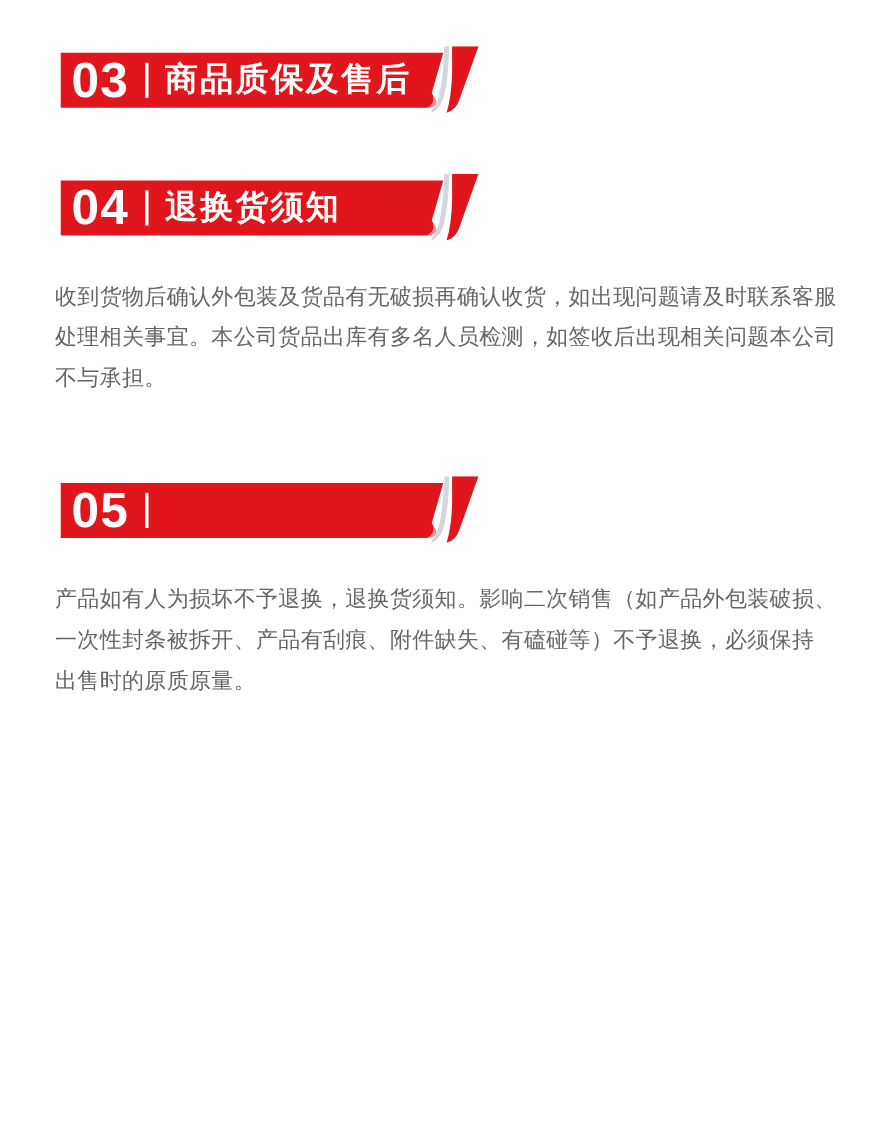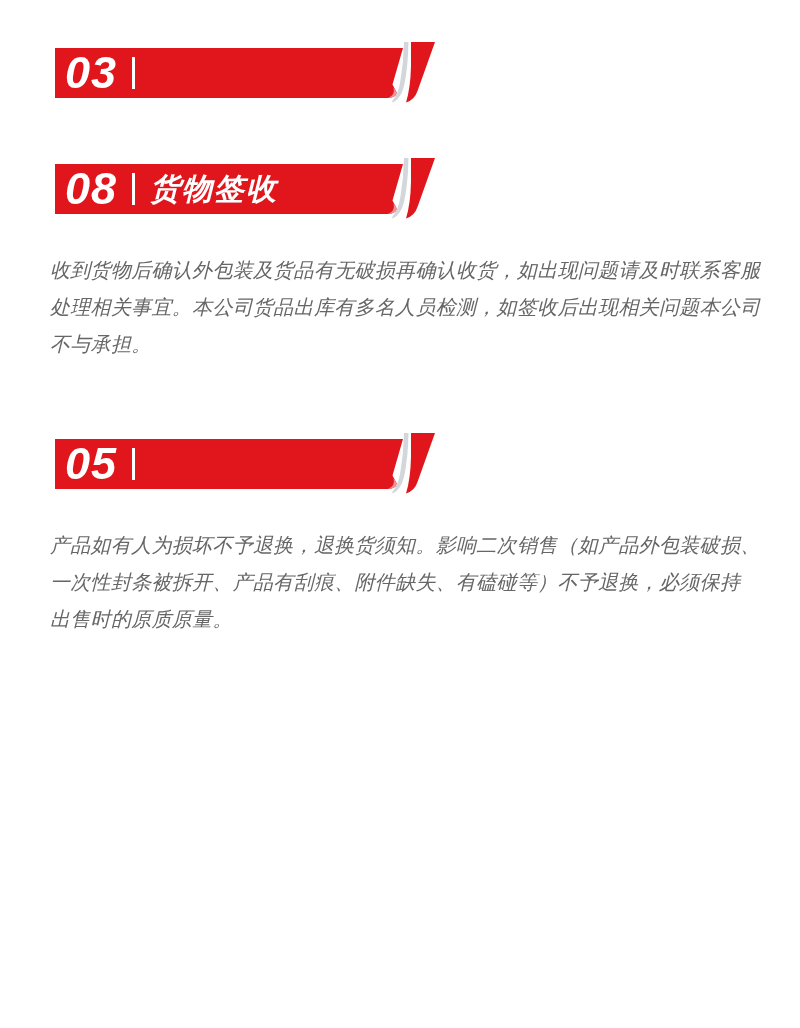--- a/index.html
+++ b/index.html
@@ -12,21 +12,20 @@
     height: 1028px;
     overflow: hidden;
     font-family: "Liberation Sans", "DejaVu Sans", sans-serif;
   }
   .page {
     box-sizing: border-box;
     width: 800px;
     height: 848px;
     padding: 42px 0 0 50px;
     background: var(--background, #ffffff);
-    font-style: italic;
   }
   section.info-block { margin: 0; padding: 0; }
   section.gap-a { margin-bottom: 52px; }
   section.gap-b { margin-bottom: 70px; }
   section.gap-c { margin-bottom: 21px; }
 
   .banner {
     position: relative;
     width: 380px;
     height: 64px;
@@ -97,36 +96,37 @@
     <div class="banner">
       <svg class="ribbon" viewBox="0 0 380 64" aria-hidden="true">
         <path class="ribbon-main" d="M0 6 H348 L337.5 42.5 L341.5 50 Q342.5 55 333 56 H0 Z"></path>
         <path class="ribbon-fold-shadow" d="M333 56 Q340.5 53 338.5 45.5 L341.5 50 Q342.5 55 333 56 Z"></path>
         <path class="ribbon-curl" d="M353.5 0 Q353 26 349 44 Q346 56 338.5 60 Q336.5 61 337.5 58.5 Q343.5 52 345.5 38 Q348.5 20 349 0 Z"></path>
         <path class="ribbon-tip" d="M356 0 H380 L362.5 49 Q359.5 58 351 60.5 Q355.5 46 356 24 Z"></path>
       </svg>
       <div class="banner-content">
         <span class="banner-number">03</span>
         <span class="banner-divider"></span>
+        <span class="banner-title">商品质保及售后</span>
       </div>
     </div>
   </section>
 
   <section class="info-block gap-b">
     <div class="banner">
       <svg class="ribbon" viewBox="0 0 380 64" aria-hidden="true">
         <path class="ribbon-main" d="M0 6 H348 L337.5 42.5 L341.5 50 Q342.5 55 333 56 H0 Z"></path>
         <path class="ribbon-fold-shadow" d="M333 56 Q340.5 53 338.5 45.5 L341.5 50 Q342.5 55 333 56 Z"></path>
         <path class="ribbon-curl" d="M353.5 0 Q353 26 349 44 Q346 56 338.5 60 Q336.5 61 337.5 58.5 Q343.5 52 345.5 38 Q348.5 20 349 0 Z"></path>
         <path class="ribbon-tip" d="M356 0 H380 L362.5 49 Q359.5 58 351 60.5 Q355.5 46 356 24 Z"></path>
       </svg>
       <div class="banner-content">
-        <span class="banner-number">08</span>
+        <span class="banner-number">04</span>
         <span class="banner-divider"></span>
-        <span class="banner-title">货物签收</span>
+        <span class="banner-title">退换货须知</span>
       </div>
     </div>
     <p class="body-text">收到货物后确认外包装及货品有无破损再确认收货，如出现问题请及时联系客服
 处理相关事宜。本公司货品出库有多名人员检测，如签收后出现相关问题本公司
 不与承担。</p>
   </section>
 
   <section class="info-block gap-c">
     <div class="banner">
       <svg class="ribbon" viewBox="0 0 380 64" aria-hidden="true">

